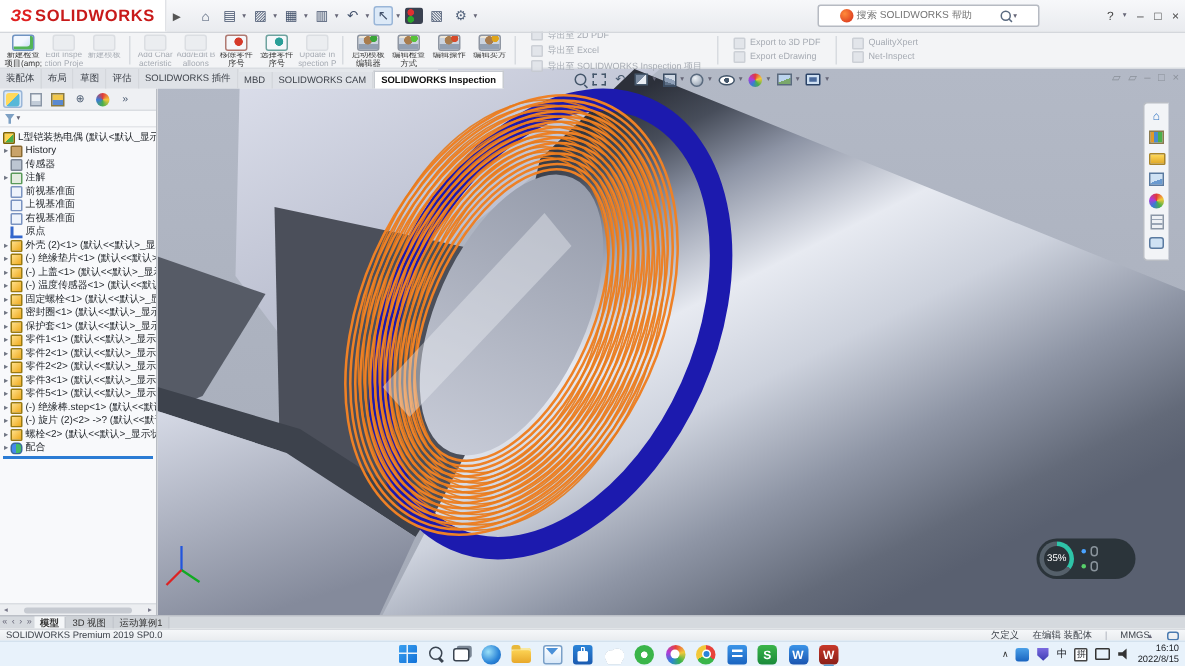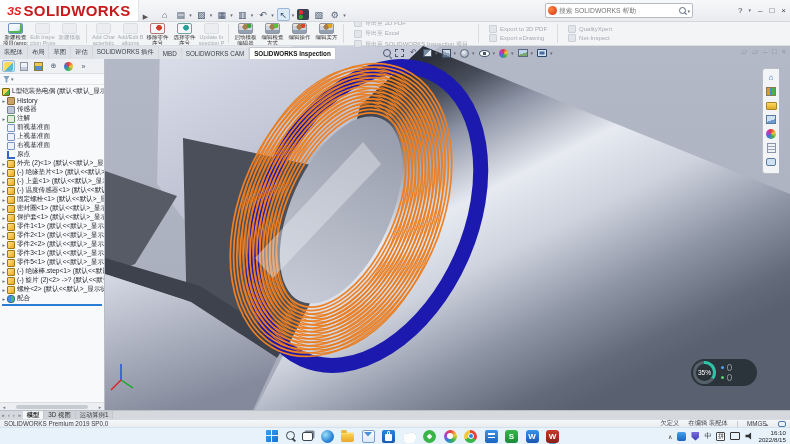--- a/index.html
+++ b/index.html
@@ -1,30 +1,30 @@
 <!DOCTYPE html>
 <html><head>
 <meta charset="utf-8">
 <style>
 *{box-sizing:border-box;margin:0;padding:0;font-family:"Liberation Sans","DejaVu Sans",sans-serif}
 body{width:790px;height:444px;position:relative;overflow:hidden;background:#fff;color:#222;font-size:7px}
 
-.titlebar{position:absolute;top:0;left:0;width:790px;height:22px;background:linear-gradient(#f7f8fa,#e9ebef);border-bottom:1px solid #d4d7dc;display:flex;align-items:flex-end;z-index:20}
+.titlebar{position:absolute;top:0;left:0;width:790px;height:22px;background:linear-gradient(#f7f8fa,#e9ebef);border-bottom:1px solid #d4d7dc;display:flex;align-items:center;z-index:20}
 .logo{display:flex;align-items:center;gap:2px;padding:0 7px;background:#fff;height:100%;border-right:1px solid #e0e2e6}
 .logo-mark{color:#e02020;font-weight:bold;font-style:italic;font-size:11px}
-.logo-text{color:#c81a1a;font-weight:bold;font-size:15px;letter-spacing:.4px}
+.logo-text{color:#c81a1a;font-weight:bold;font-size:11px;letter-spacing:.4px}
 .flyout{color:#555;font-size:7px;margin:0 4px}
 .qa{display:flex;gap:3px;align-items:center;margin-left:6px}
 .qi{width:13px;height:13px;border-radius:2px;display:flex;align-items:center;justify-content:center;font-size:9px;color:#41506a}
 .qi.sel{border:1px solid #9ab6d8;background:#dce9f7}
 .caret{font-size:5px;color:#667;margin-left:-1px}
 .qi-lights{width:12px;height:11px;border-radius:2px;background:radial-gradient(circle at 32% 30%,#e03030 2px,transparent 2.4px),radial-gradient(circle at 32% 72%,#2aa62a 2px,transparent 2.4px),#3a4150}
 .qi-gear{color:#55657d}
 .doc-title{position:absolute;left:250px;width:290px;top:6px;text-align:center;font-size:7.5px;color:#2a2e35;pointer-events:none}
-.searchbox{position:absolute;right:97px;top:3px;width:148px;height:15px;border:1px solid #b6bac2;background:#fff;border-radius:2px;display:flex;align-items:center;padding:0 2px;gap:2px}
+.searchbox{position:absolute;right:97px;top:3px;width:148px;height:15px;border:1px solid #b6bac2;background:#fff;border-radius:2px;display:flex;align-items:center;padding:0 14px;gap:2px}
 .sws{width:9px;height:9px;border-radius:50%;background:radial-gradient(circle at 35% 35%,#ff8a3a,#d42a1a);flex:none}
 .searchbox input{flex:1;border:none;outline:none;font-size:6.8px;color:#555;min-width:0;background:transparent}
 .mag{width:7px;height:7px;border:1.2px solid #5a6a80;border-radius:50%;position:relative;flex:none}
 .mag::after{content:"";position:absolute;width:3px;height:1.2px;background:#5a6a80;bottom:-1px;right:-2px;transform:rotate(45deg)}
 .wctl{position:absolute;right:4px;top:2px;display:flex;gap:7px;align-items:center;height:16px;color:#4a5568;font-size:9px}
 .wi-user{width:8px;height:10px;background:radial-gradient(circle at 50% 22%,#5d7verify 0,transparent 0),radial-gradient(circle at 50% 25%,#5d7188 2.2px,transparent 2.6px),linear-gradient(transparent 50%,#5d7188 50%);border-radius:2px}
 .wbtn{font-size:8px;color:#444}
 
 .ribbon{position:absolute;top:22px;left:0;width:790px;height:24px;background:#f3f4f6;border-bottom:1px solid #dadde2;display:flex;align-items:stretch;padding-left:2px;z-index:18}
 .rgrp{display:flex}

